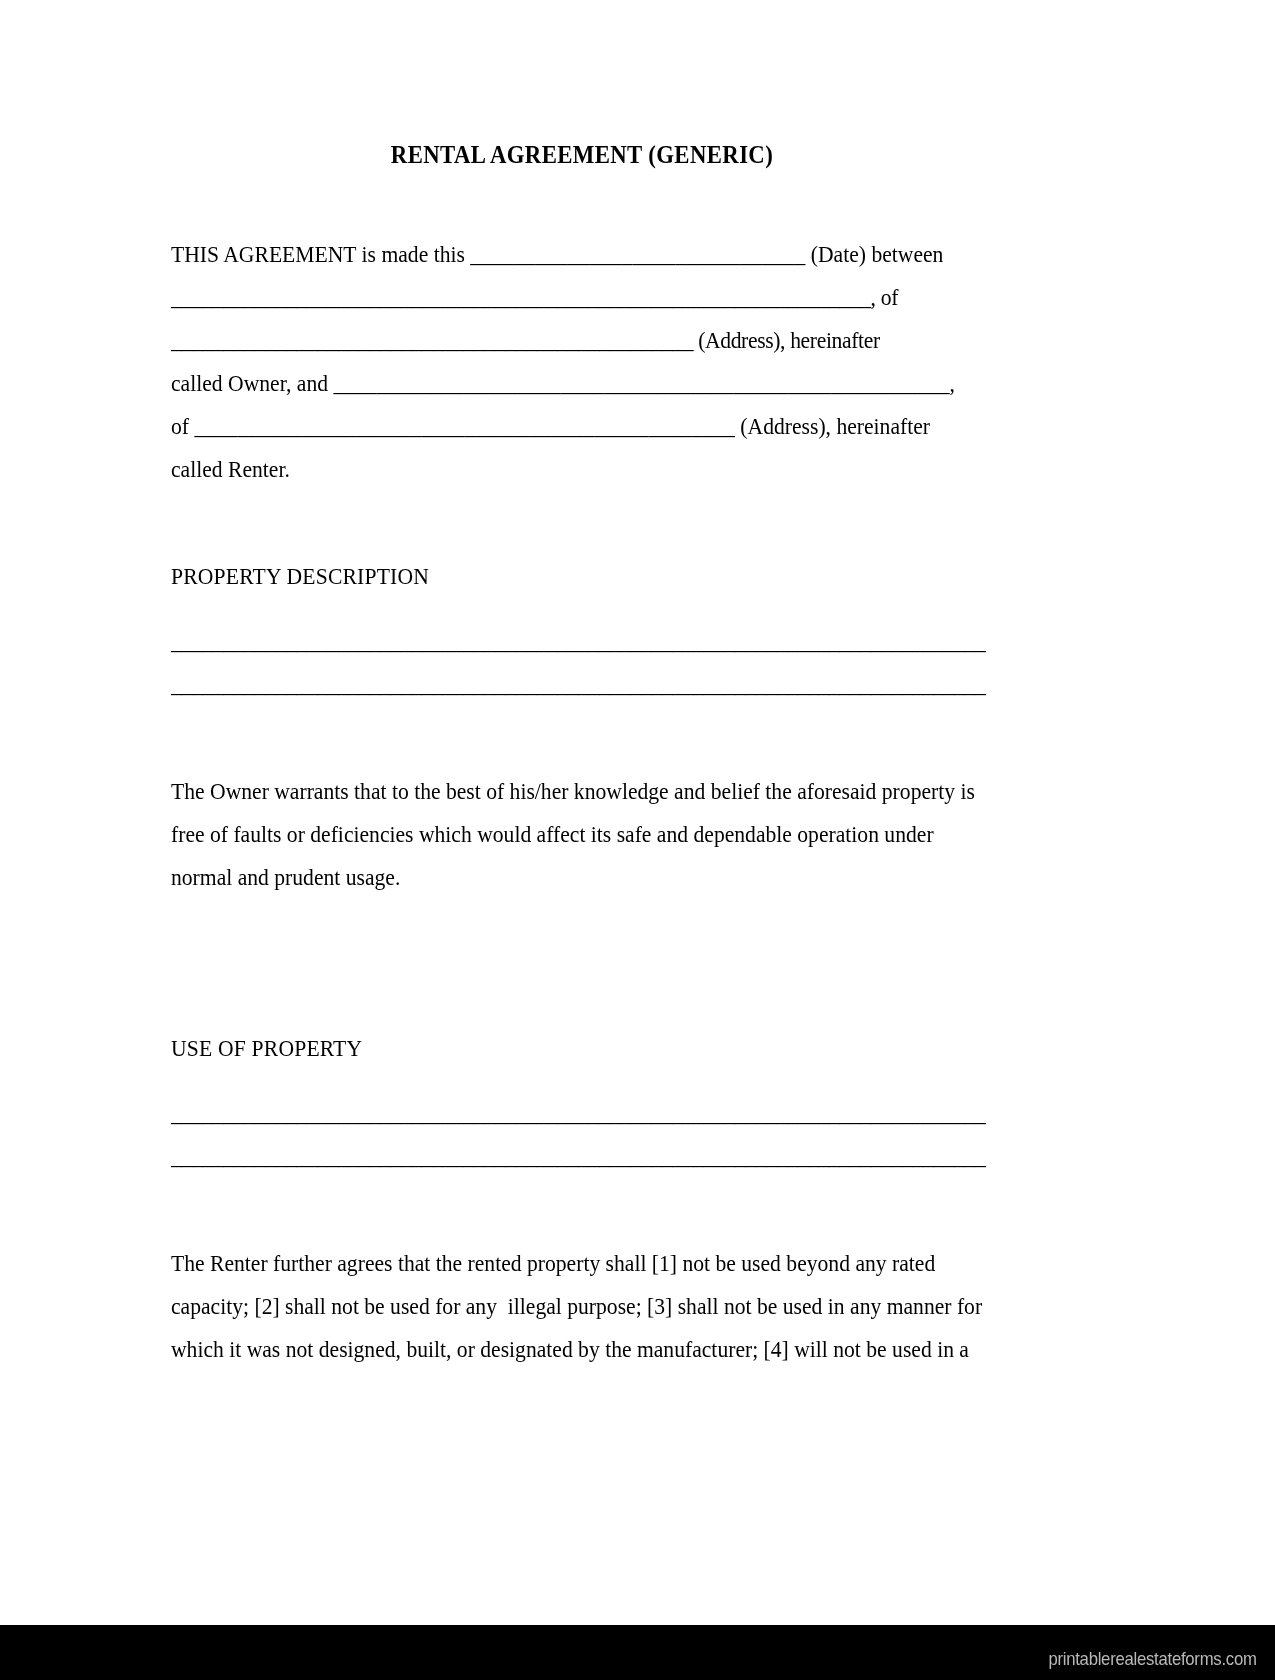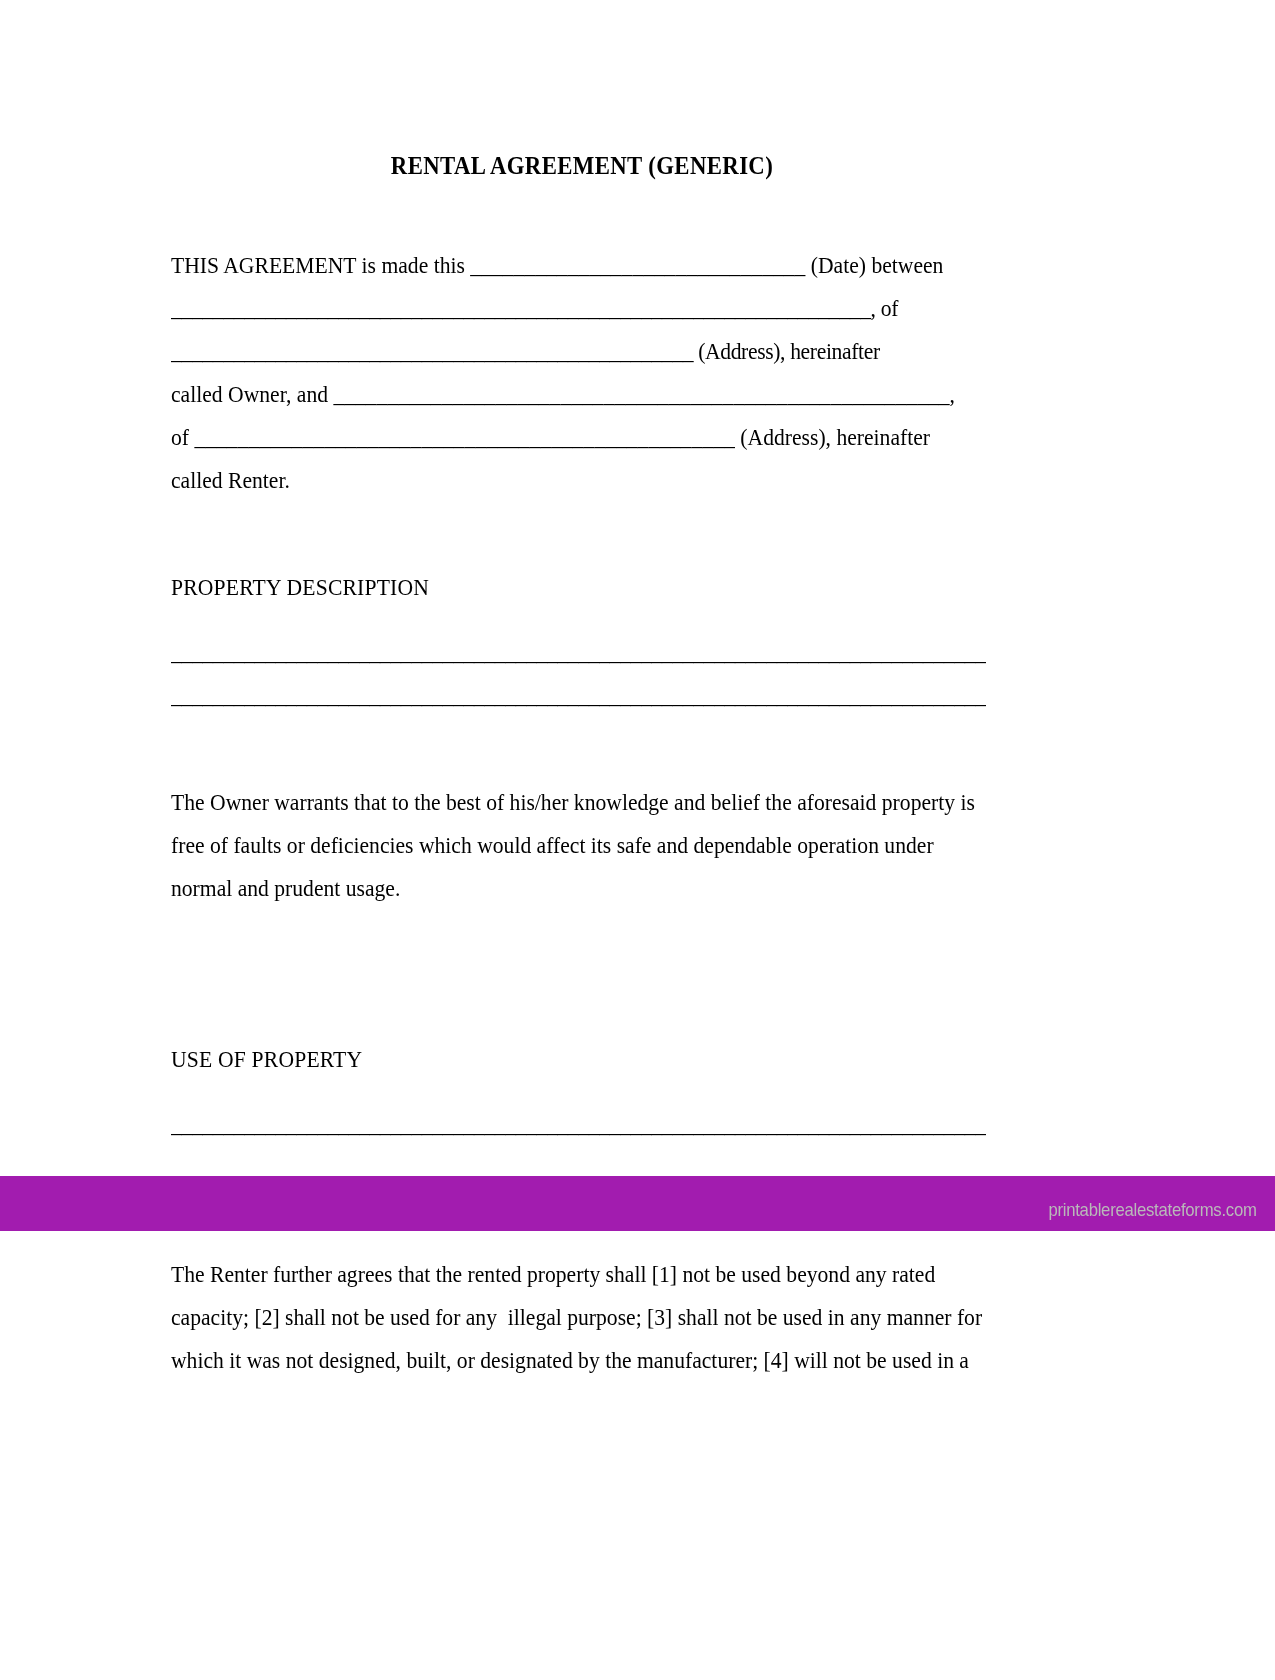--- a/index.html
+++ b/index.html
@@ -15,23 +15,22 @@
     font-family: "Liberation Serif", "DejaVu Serif", serif;
     color: #000000;
   }
 
   
   #page-sheet {
     position: absolute;
     left: 0;
     top: 0;
     width: 1275px;
-    height: 1220px;
+    height: 1680px;
     background: #ffffff;
-    margin-top: 11px;
   }
 
   
   #doc-body {
     position: absolute;
     left: 171px;
     top: 0;
     width: 822px;
   }
 
@@ -83,21 +82,21 @@
   .spacer-sm { height: 22px; }
   .spacer-lg { height: 64px; }
 
   
   #footer-band {
     position: absolute;
     left: 0;
     bottom: 0;
     width: 1275px;
     height: 55px;
-    background: #a21caf;
+    background: #000000;
   }
   #watermark {
     position: absolute;
     right: 18px;
     bottom: 10px;
     font-family: "Liberation Sans", "DejaVu Sans", sans-serif;
     font-size: 19px;
     color: #b9b9b9;
     letter-spacing: -0.3px;
     transform: scaleX(0.88);

